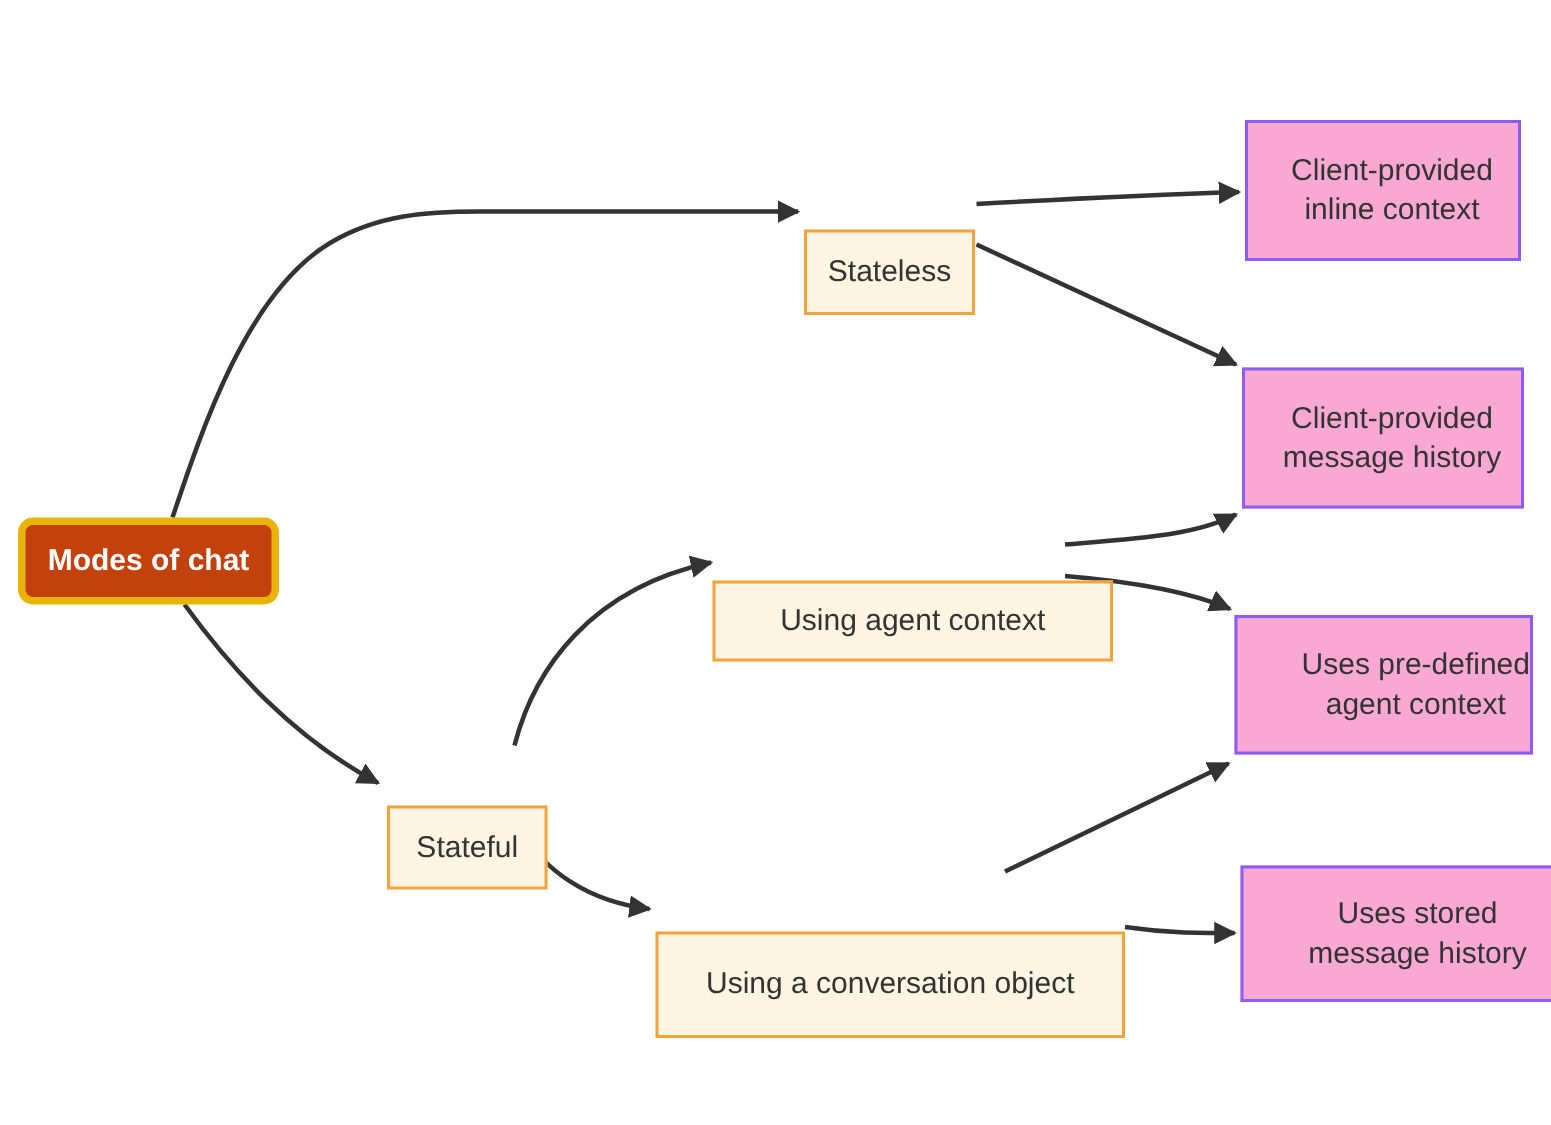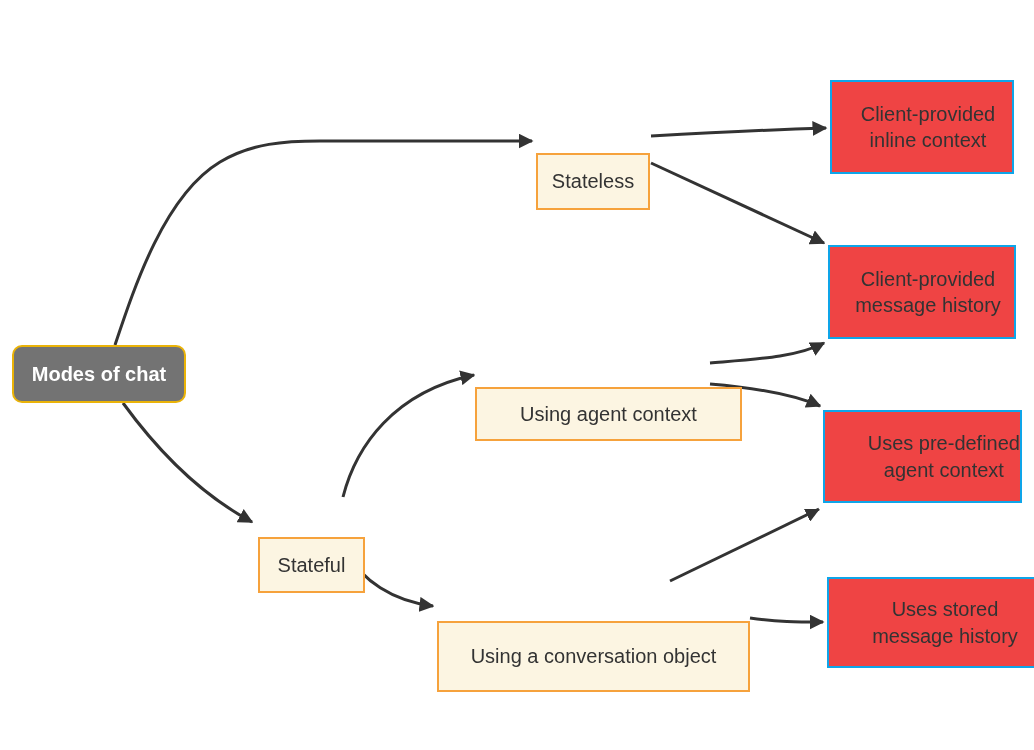--- a/index.html
+++ b/index.html
@@ -32,35 +32,35 @@
     display: flex;
     align-items: center;
     justify-content: center;
     text-align: center;
     font-size: 20px;
     line-height: 1.32;
     color: #333333;
     white-space: pre-line;
   }
   .node.root {
-    background: #737373;
-    border: 2px solid #eab308;
+    background: #c2410c;
+    border: 5px solid #eab308;
     border-radius: 10px;
     color: #ffffff;
     font-weight: bold;
     font-size: 20px;
   }
   .node.branch {
     background: #FCF5E2;
     border: 2px solid #F6A23C;
     margin-top: 40px;
   }
   .node.leaf {
-    background: #ef4444;
-    border: 2px solid #0ea5e9;
+    background: #f9a8d4;
+    border: 2px solid #8b5cf6;
     padding-left: 12px;
   }
 </style>
 </head>
 <body>
 
 <div class="canvas">
 
   <svg class="edges" viewBox="0 0 1034 750" xmlns="http://www.w3.org/2000/svg">
     <defs>

